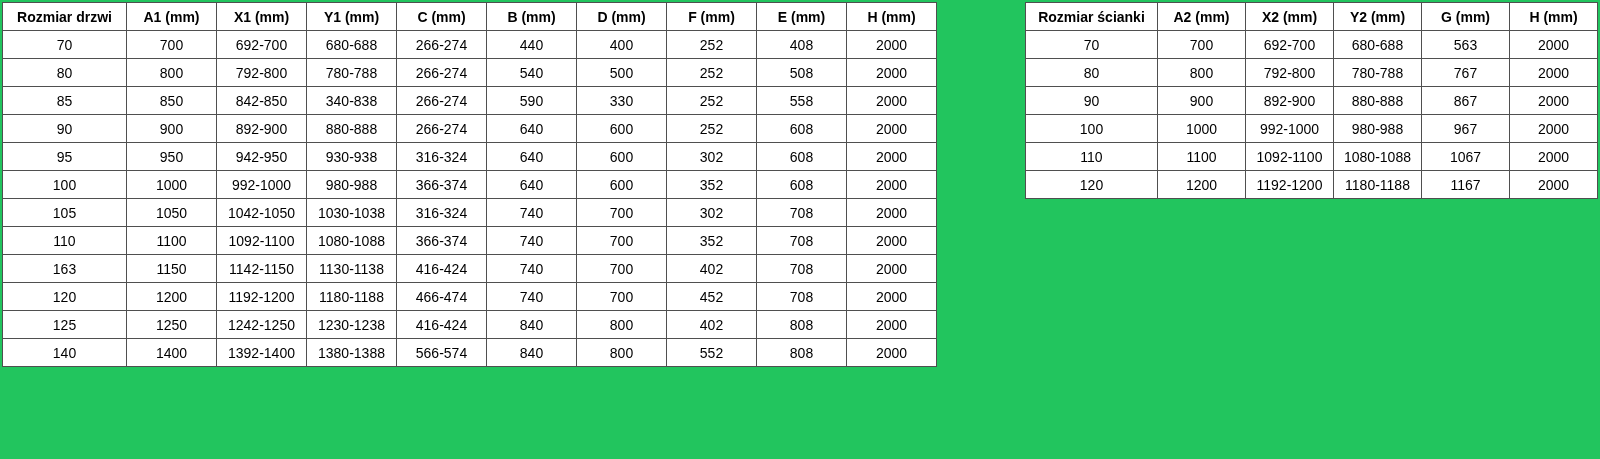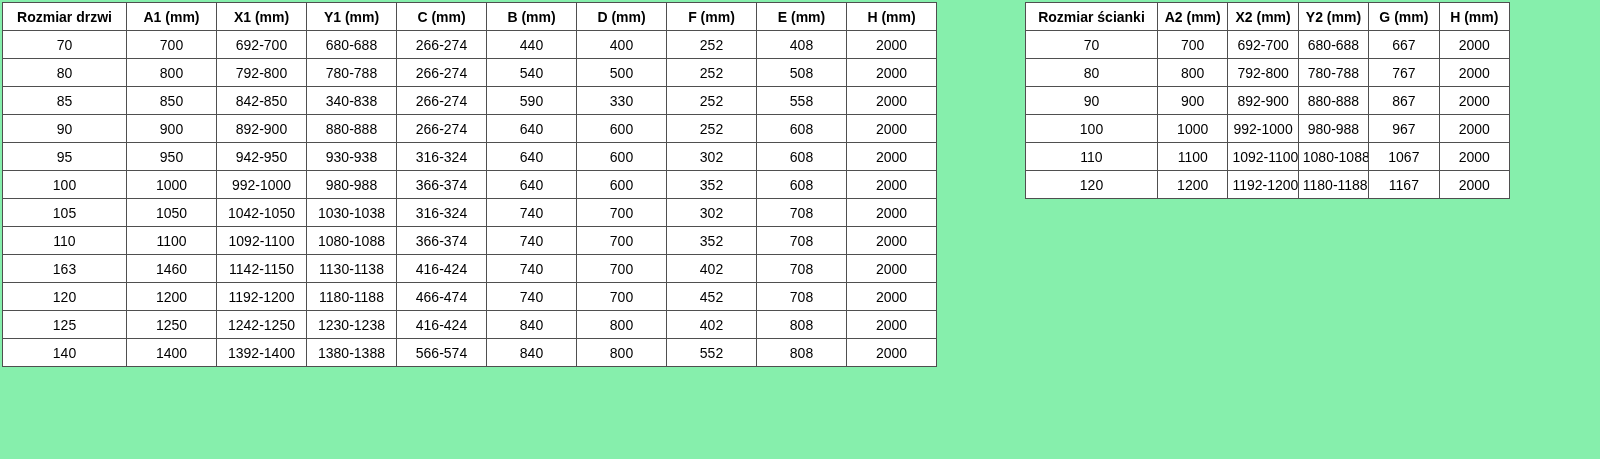--- a/index.html
+++ b/index.html
@@ -5,21 +5,21 @@
   html, body {
     margin: 0;
     padding: 0;
     background: #ffffff;
     font-family: "Liberation Sans", sans-serif;
   }
   .canvas {
     position: relative;
     width: 1600px;
     height: 459px;
-    background: #86efac;
+    background: #22c55e;
     overflow: hidden;
   }
   table.spec-table {
     position: absolute;
     border-collapse: collapse;
     table-layout: fixed;
     background: #ffffff;
     color: #000000;
   }
   table.spec-table th,
@@ -44,21 +44,21 @@
     left: 2px;
     top: 2px;
     width: 935px;
   }
   #door-table th:first-child {
     width: 115px;
   }
   #wall-table {
     left: 1025px;
     top: 2px;
-    width: 485px;
+    width: 573px;
   }
   #wall-table th:first-child {
     width: 123px;
   }
 </style>
 </head>
 <body>
 
 <div class="canvas">
 
@@ -169,21 +169,21 @@
           <td>1080-1088</td>
           <td>366-374</td>
           <td>740</td>
           <td>700</td>
           <td>352</td>
           <td>708</td>
           <td>2000</td>
         </tr>
         <tr>
           <td>163</td>
-          <td>1460</td>
+          <td>1150</td>
           <td>1142-1150</td>
           <td>1130-1138</td>
           <td>416-424</td>
           <td>740</td>
           <td>700</td>
           <td>402</td>
           <td>708</td>
           <td>2000</td>
         </tr>
         <tr>
@@ -235,21 +235,21 @@
           <th>G (mm)</th>
           <th>H (mm)</th>
         </tr>
     </thead>
     <tbody>
         <tr>
           <td>70</td>
           <td>700</td>
           <td>692-700</td>
           <td>680-688</td>
-          <td>667</td>
+          <td>563</td>
           <td>2000</td>
         </tr>
         <tr>
           <td>80</td>
           <td>800</td>
           <td>792-800</td>
           <td>780-788</td>
           <td>767</td>
           <td>2000</td>
         </tr>

